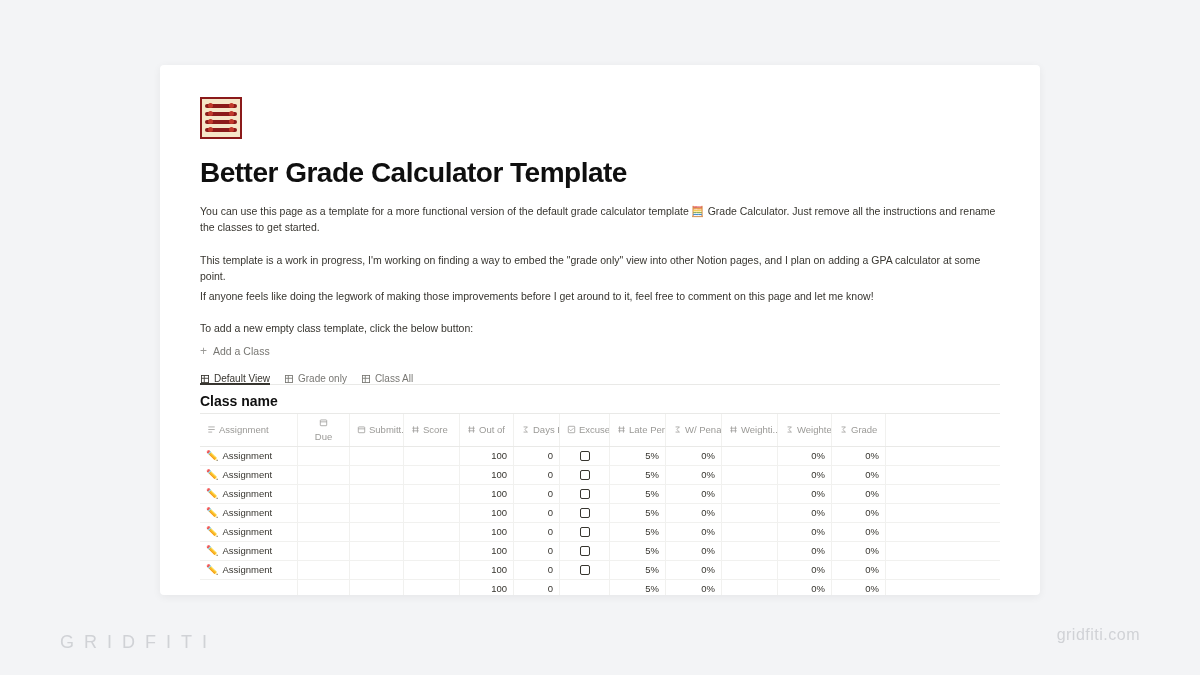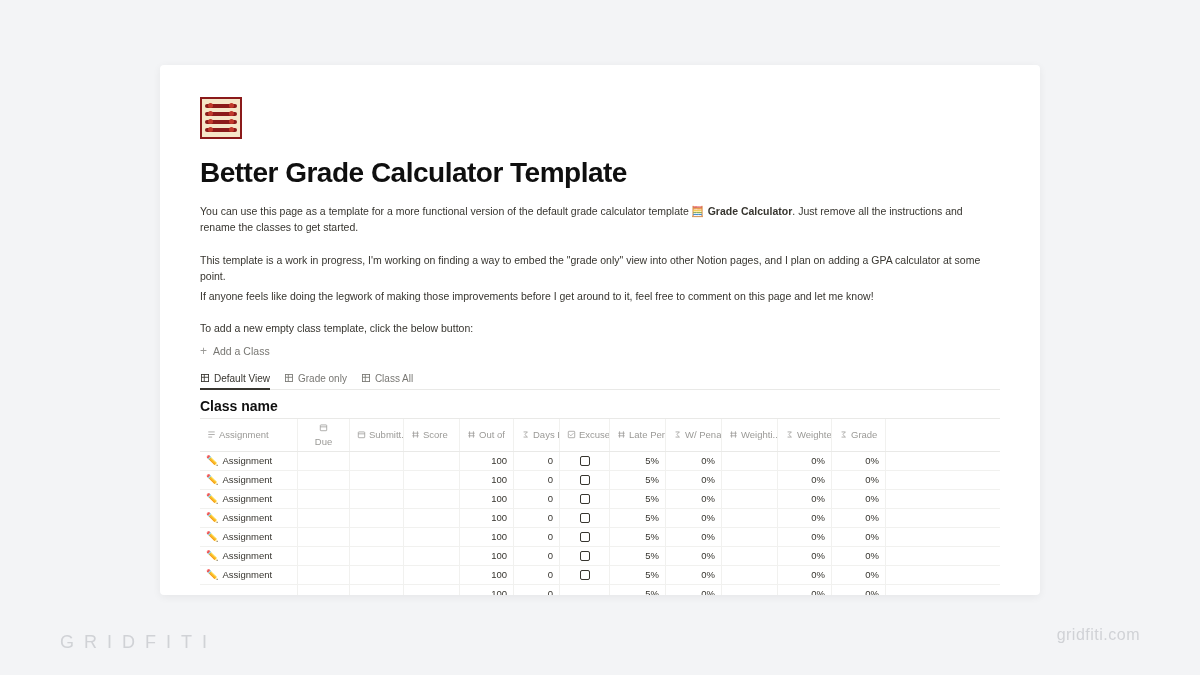--- a/index.html
+++ b/index.html
@@ -57,21 +57,21 @@
     color: #0f0f0f;
     letter-spacing: -0.5px;
     margin-bottom: 14px;
   }
   .body-text {
     font-size: 10.5px;
     line-height: 1.55;
     color: #37352f;
     margin-bottom: 4px;
   }
-  .body-text .inline-strong { font-weight: 700; }
+  .body-text .inline-strong { font-weight: 400; }
   .spacer { height: 12px; }
   .add-class-btn {
     display: inline-flex;
     align-items: center;
     gap: 6px;
     font-size: 10.5px;
     color: #787773;
     padding: 2px 0;
     cursor: pointer;
     margin-bottom: 14px;
@@ -82,25 +82,24 @@
     line-height: 1;
   }
   .tabs {
     display: flex;
     gap: 14px;
     border-bottom: 1px solid #e9e9e7;
     margin-bottom: 8px;
   }
   .tab {
     display: flex;
-    align-items: center;
+    align-items: flex-end;
     gap: 4px;
     font-size: 10px;
     color: #787773;
-    padding-bottom: 5px;
     cursor: pointer;
     position: relative;
   }
   .tab.active {
     color: #37352f;
     font-weight: 500;
   }
   .tab.active::after {
     content: "";
     position: absolute;

